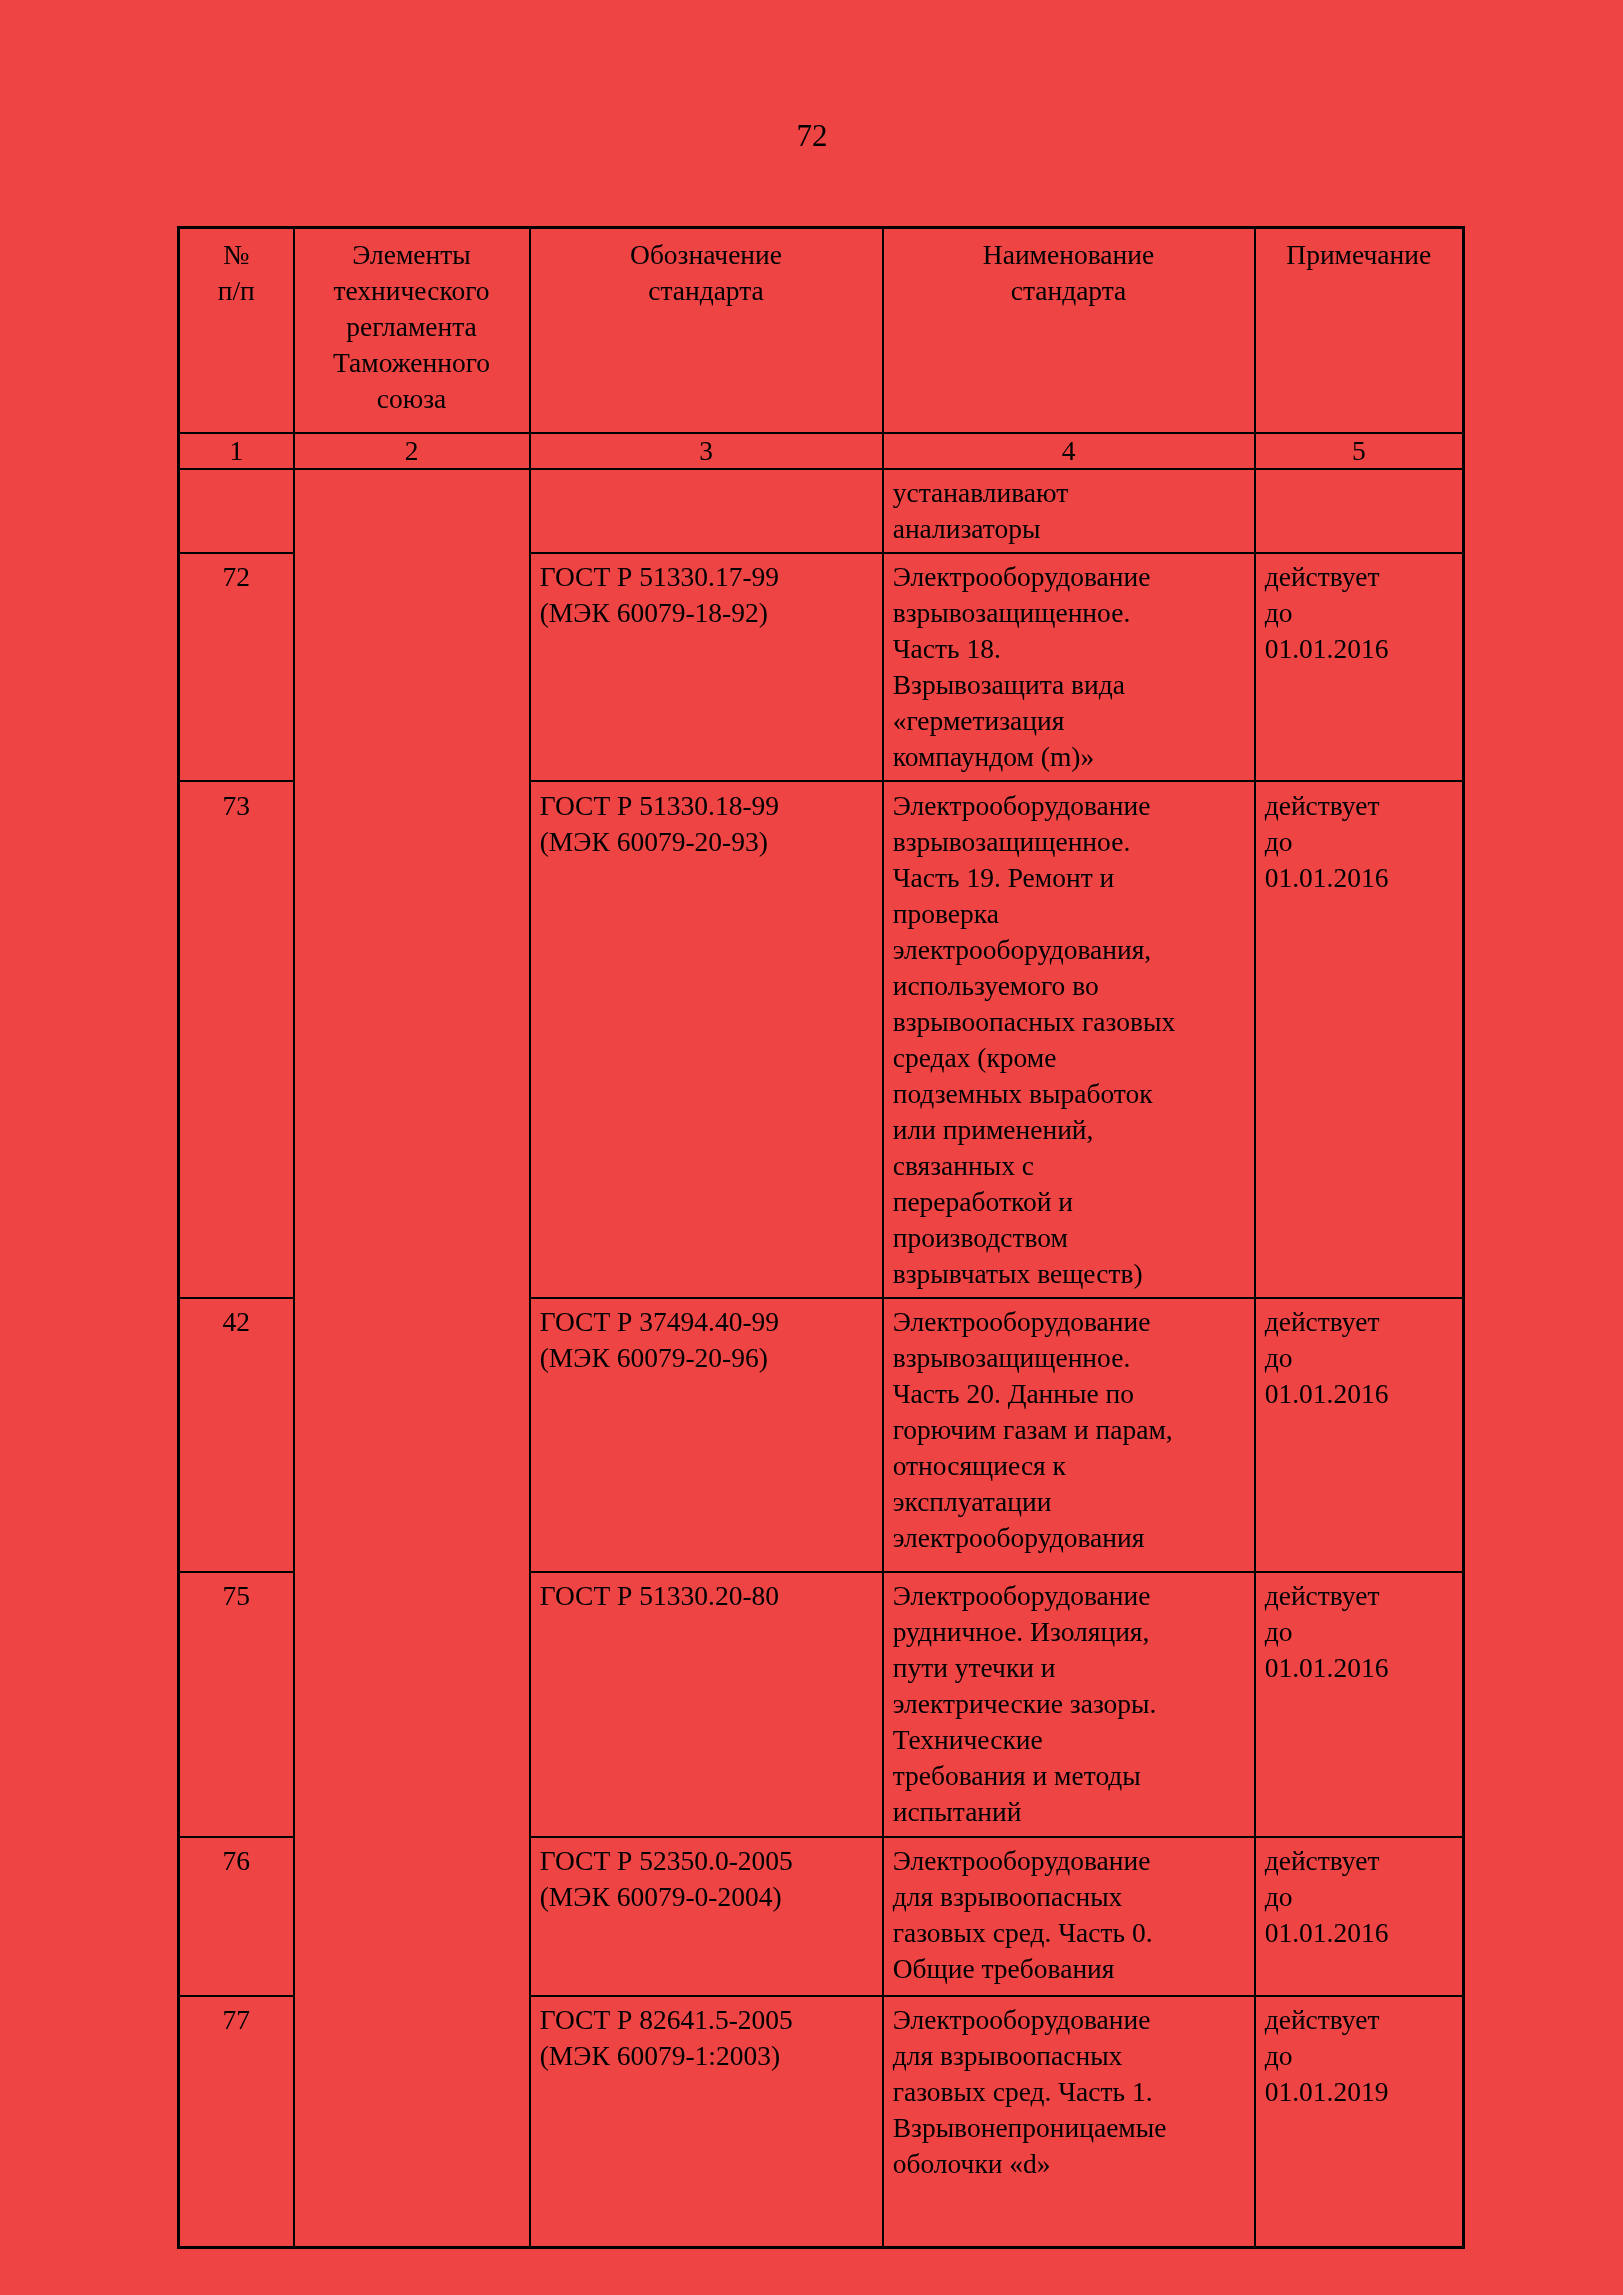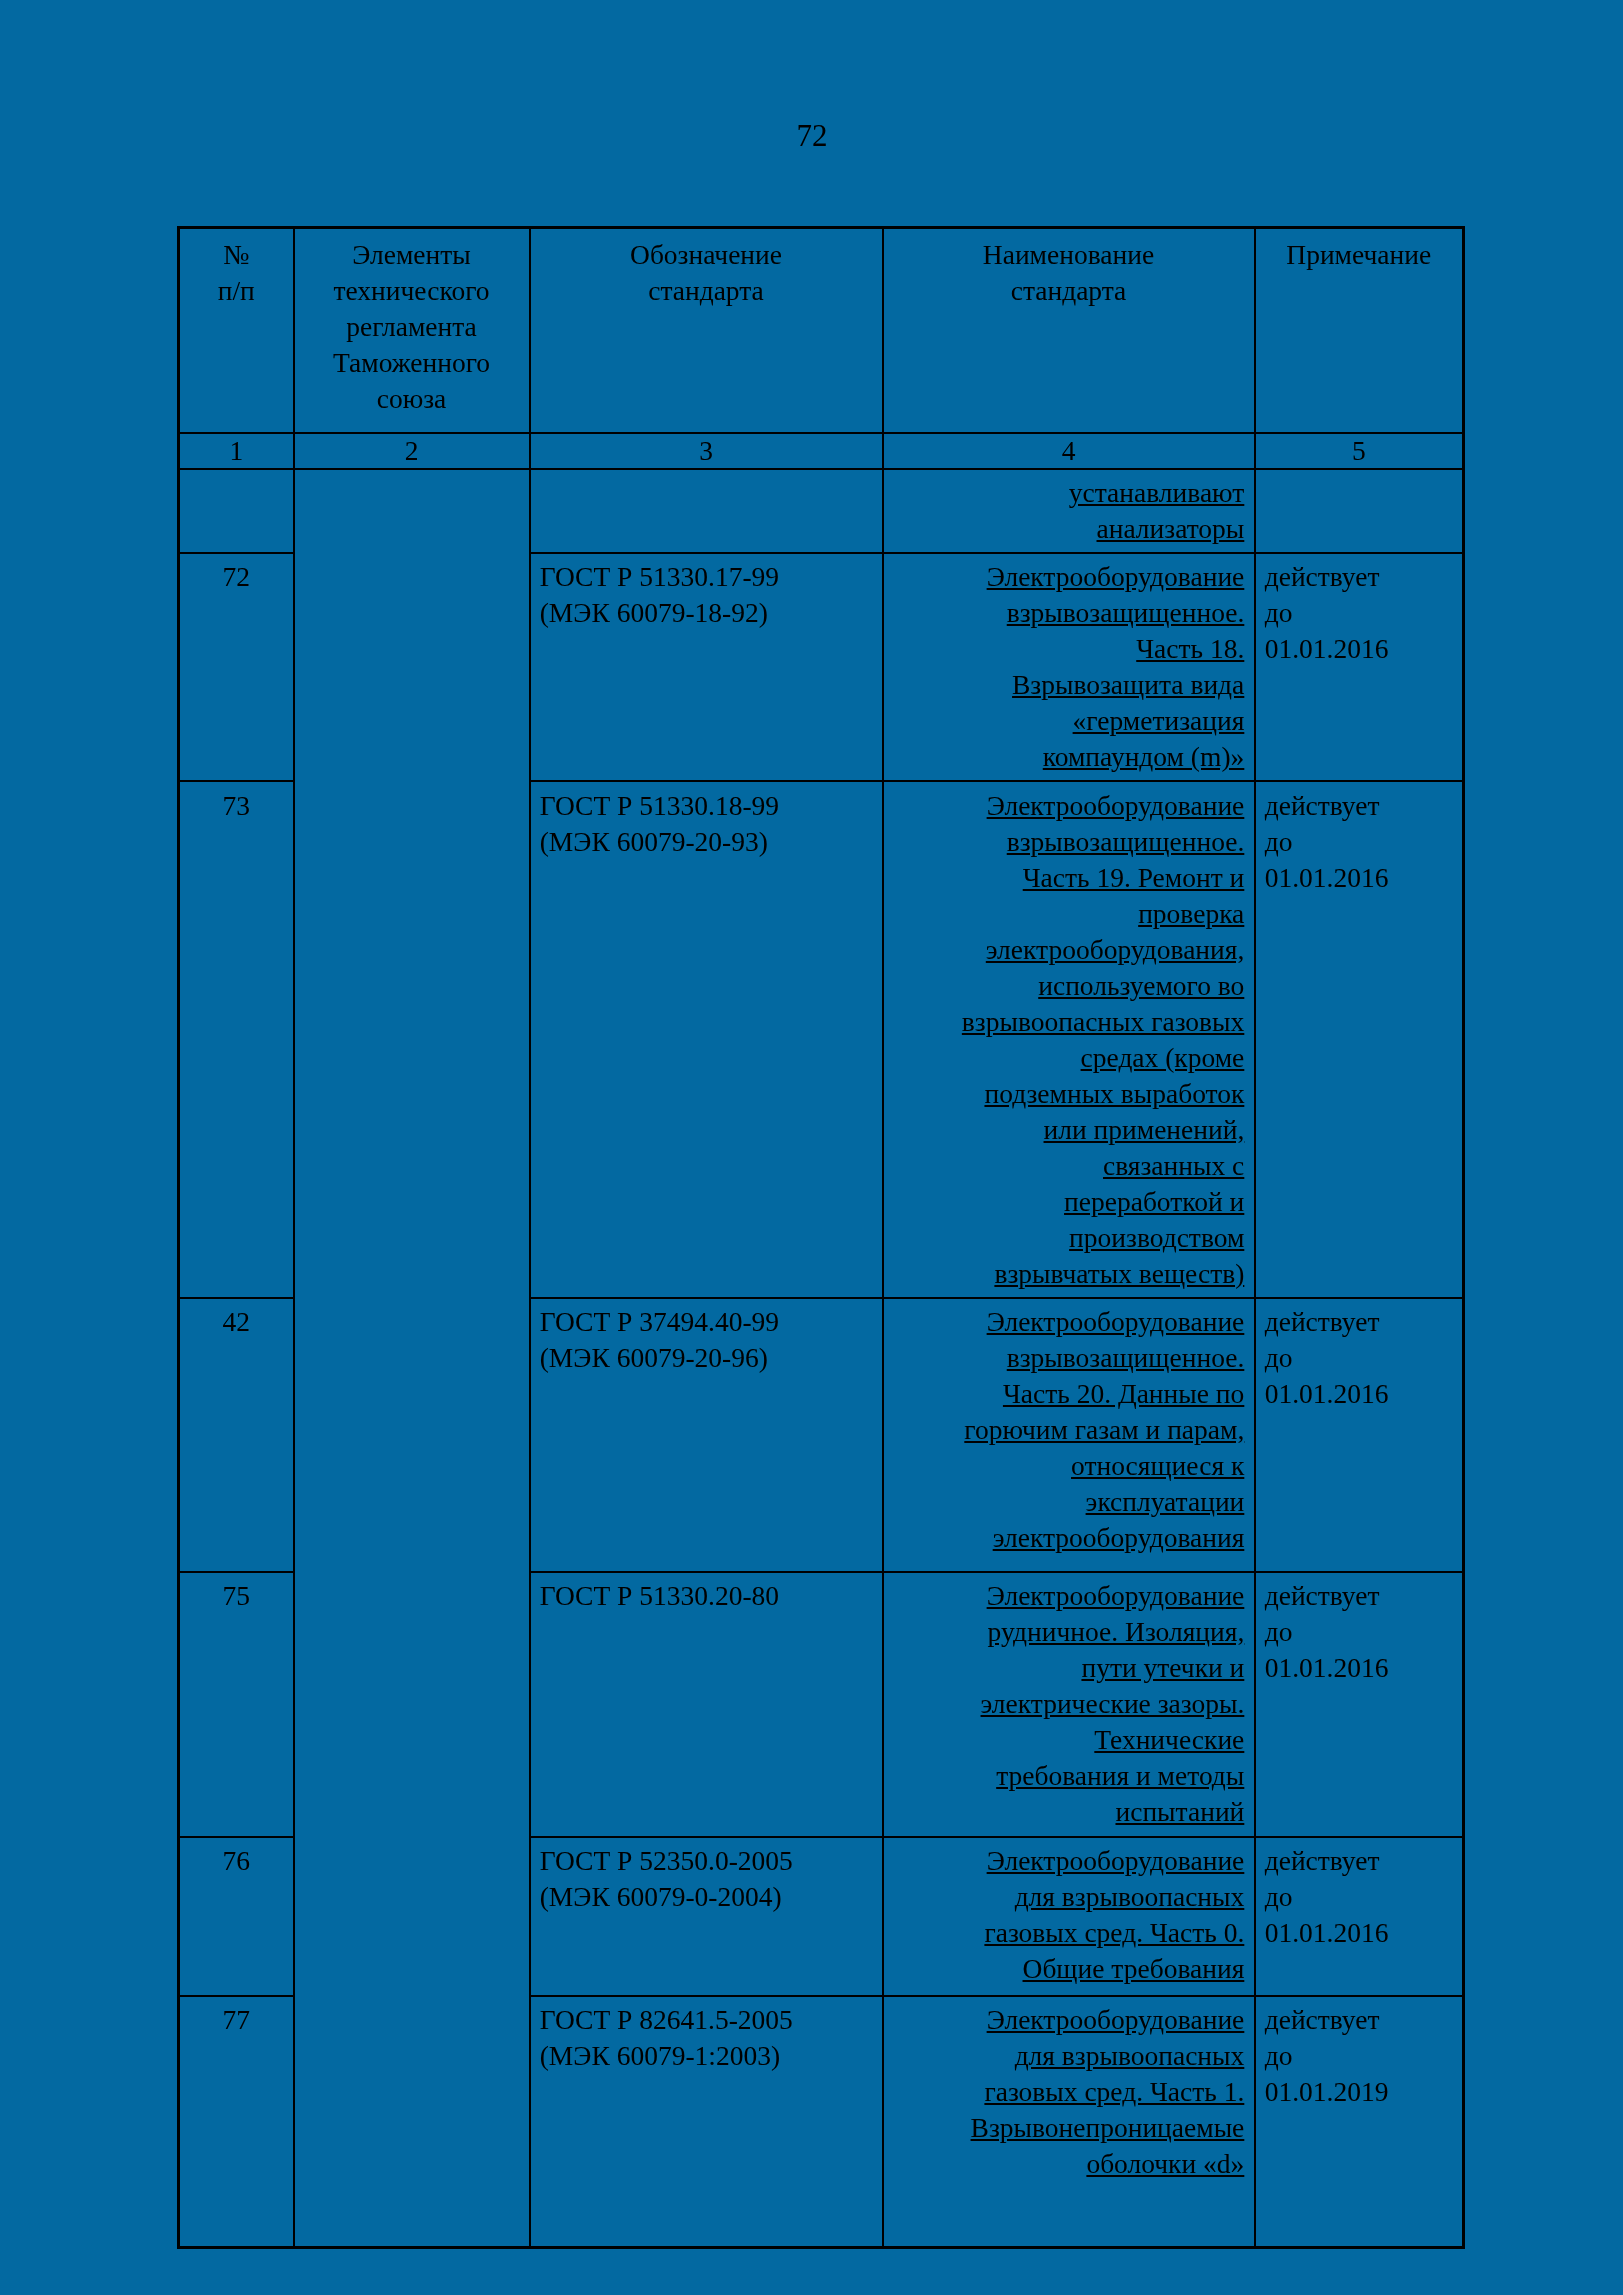--- a/index.html
+++ b/index.html
@@ -4,21 +4,21 @@
 <style>
   html, body {
     margin: 0;
     padding: 0;
     background: #ffffff;
   }
   .page {
     position: relative;
     width: 1624px;
     height: 2295px;
-    background: #0369a1;
+    background: #ef4444;
     color: #000000;
     font-family: "Liberation Serif", "DejaVu Serif", serif;
   }
   .page-number {
     position: absolute;
     top: 119px;
     left: 0;
     width: 1624px;
     text-align: center;
     font-size: 31px;
@@ -64,21 +64,21 @@
   tr.cont-row td  { height: 72px; }
   tr.row-72 td    { height: 209px; }
   tr.row-73 td    { height: 501px; }
   tr.row-74 td    { height: 262px; }
   tr.row-75 td    { height: 236px; }
   tr.row-76 td    { height: 147px; }
   tr.row-77 td    { height: 239px; }
 
   td.cell-num  { text-align: center; }
   td.cell-des  { text-align: left; }
-  td.cell-name { text-align: right; text-decoration: underline; }
+  td.cell-name { text-align: left; }
   td.cell-note { text-align: left; }
   td.cell-elements {  }
 </style>
 </head>
 <body>
 
 <div class="page">
 
   <div class="page-number">72</div>
 

